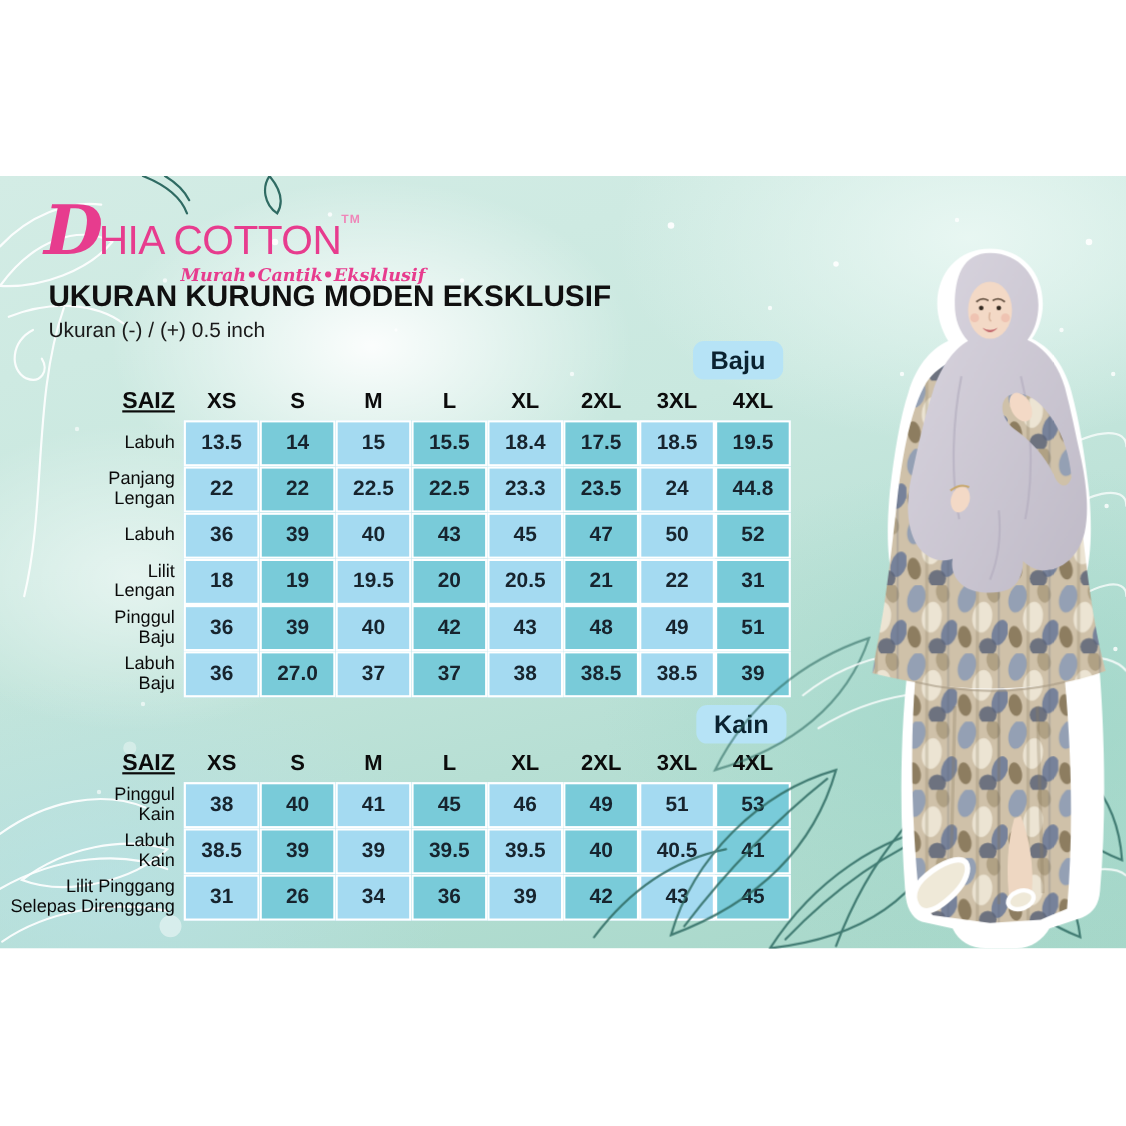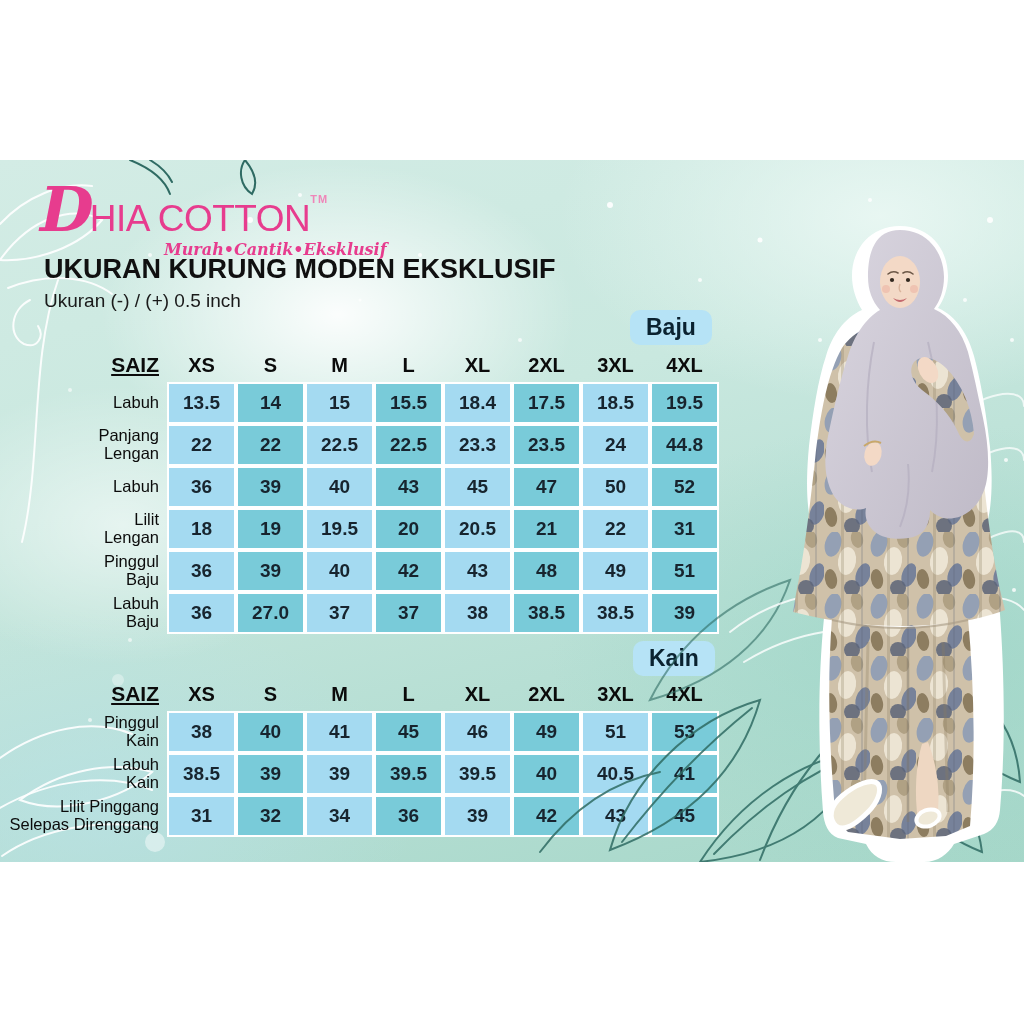--- a/index.html
+++ b/index.html
@@ -233,21 +233,21 @@
           <div class="vcell dark">39.5</div>
           <div class="vcell light">39.5</div>
           <div class="vcell dark">40</div>
           <div class="vcell light">40.5</div>
           <div class="vcell dark">41</div>
           <div class="rlabel">
             <div class="rlabel-in">Lilit Pinggang
 Selepas Direnggang</div>
           </div>
           <div class="vcell light">31</div>
-          <div class="vcell dark">32</div>
+          <div class="vcell dark">26</div>
           <div class="vcell light">34</div>
           <div class="vcell dark">36</div>
           <div class="vcell light">39</div>
           <div class="vcell dark">42</div>
           <div class="vcell light">43</div>
           <div class="vcell dark">45</div>
         </div>
       </div>
 
     <svg class="decor z3" width="1024" height="702" viewBox="0 0 1024 702">

